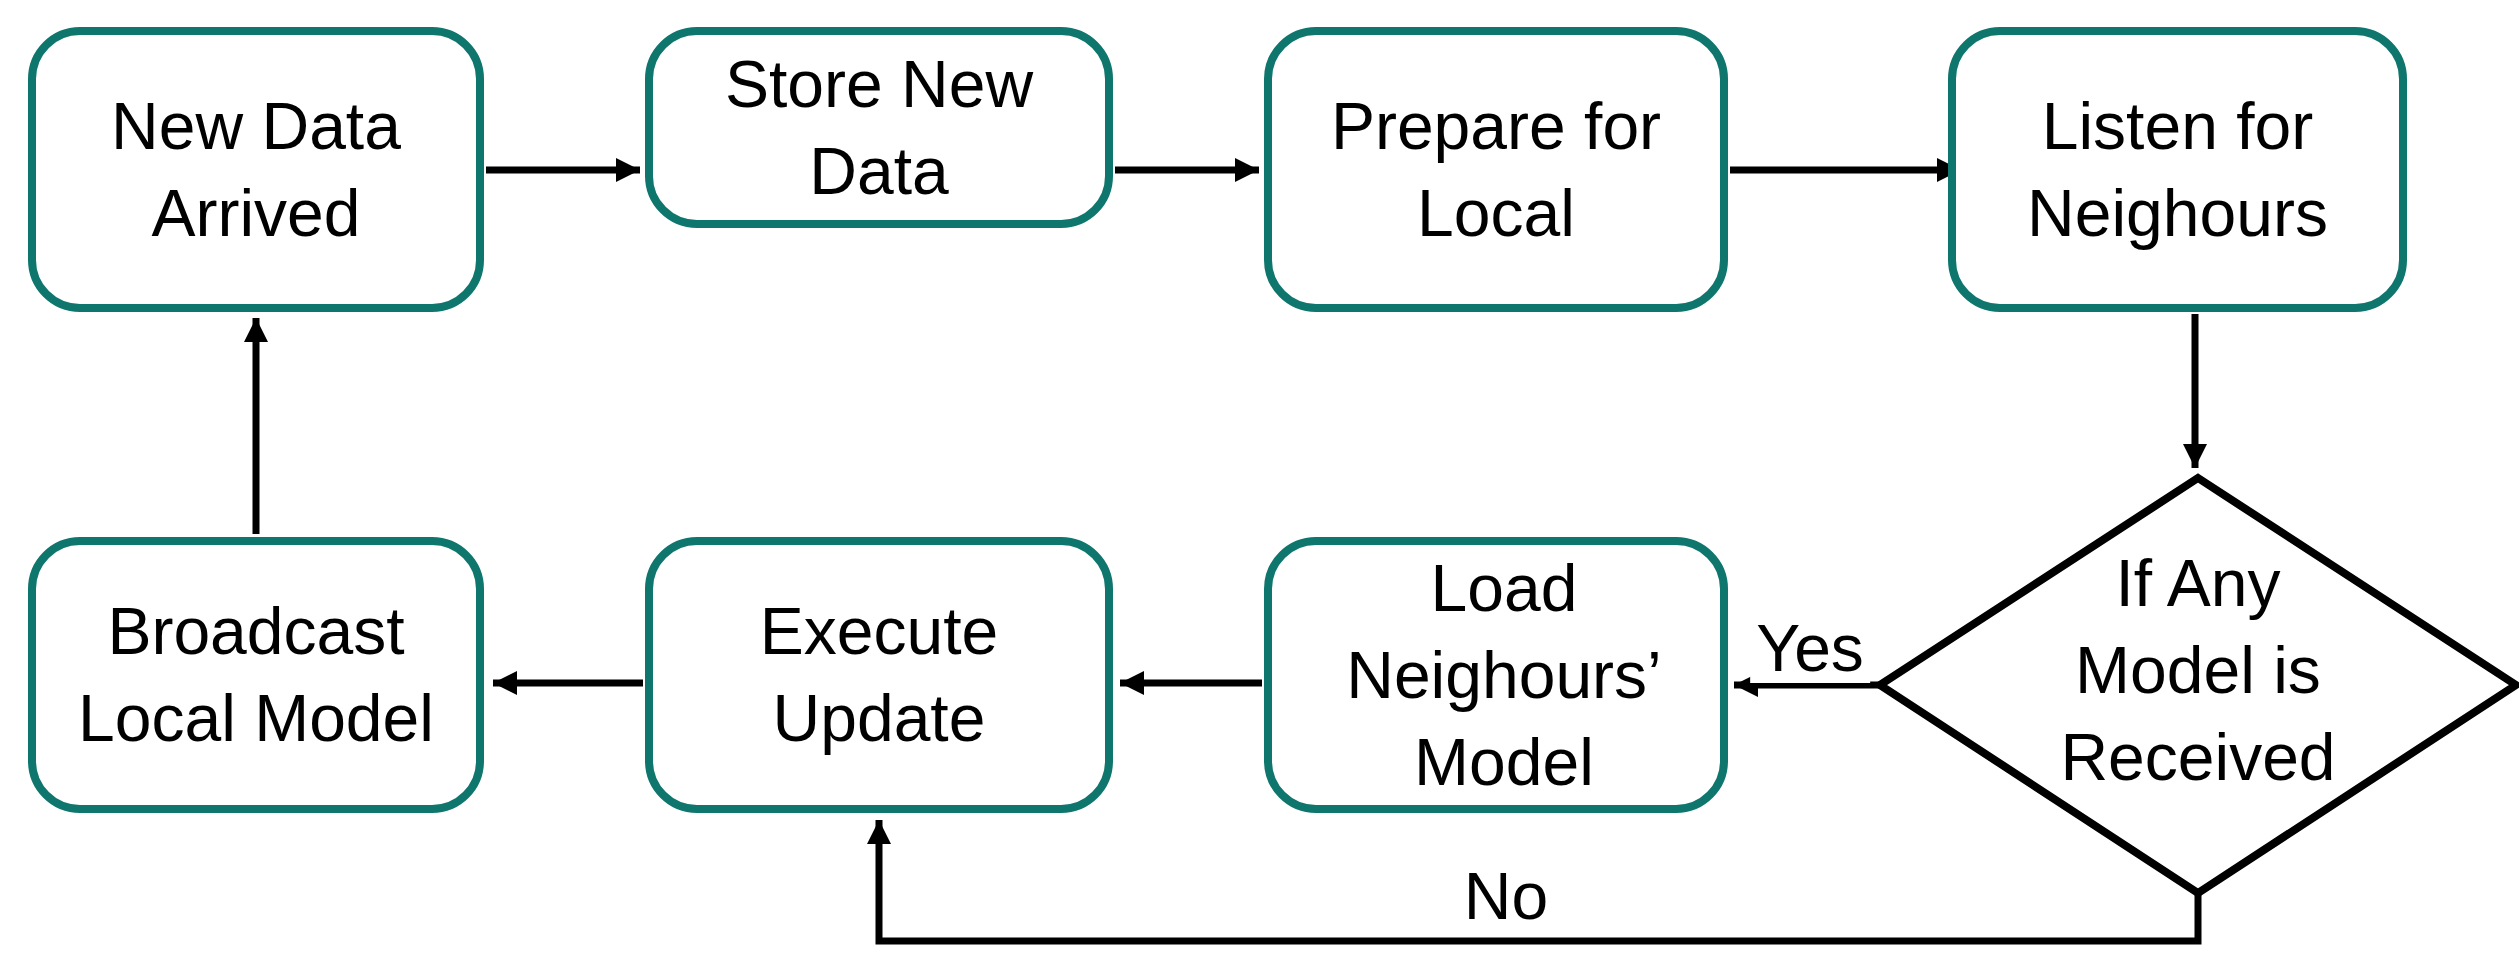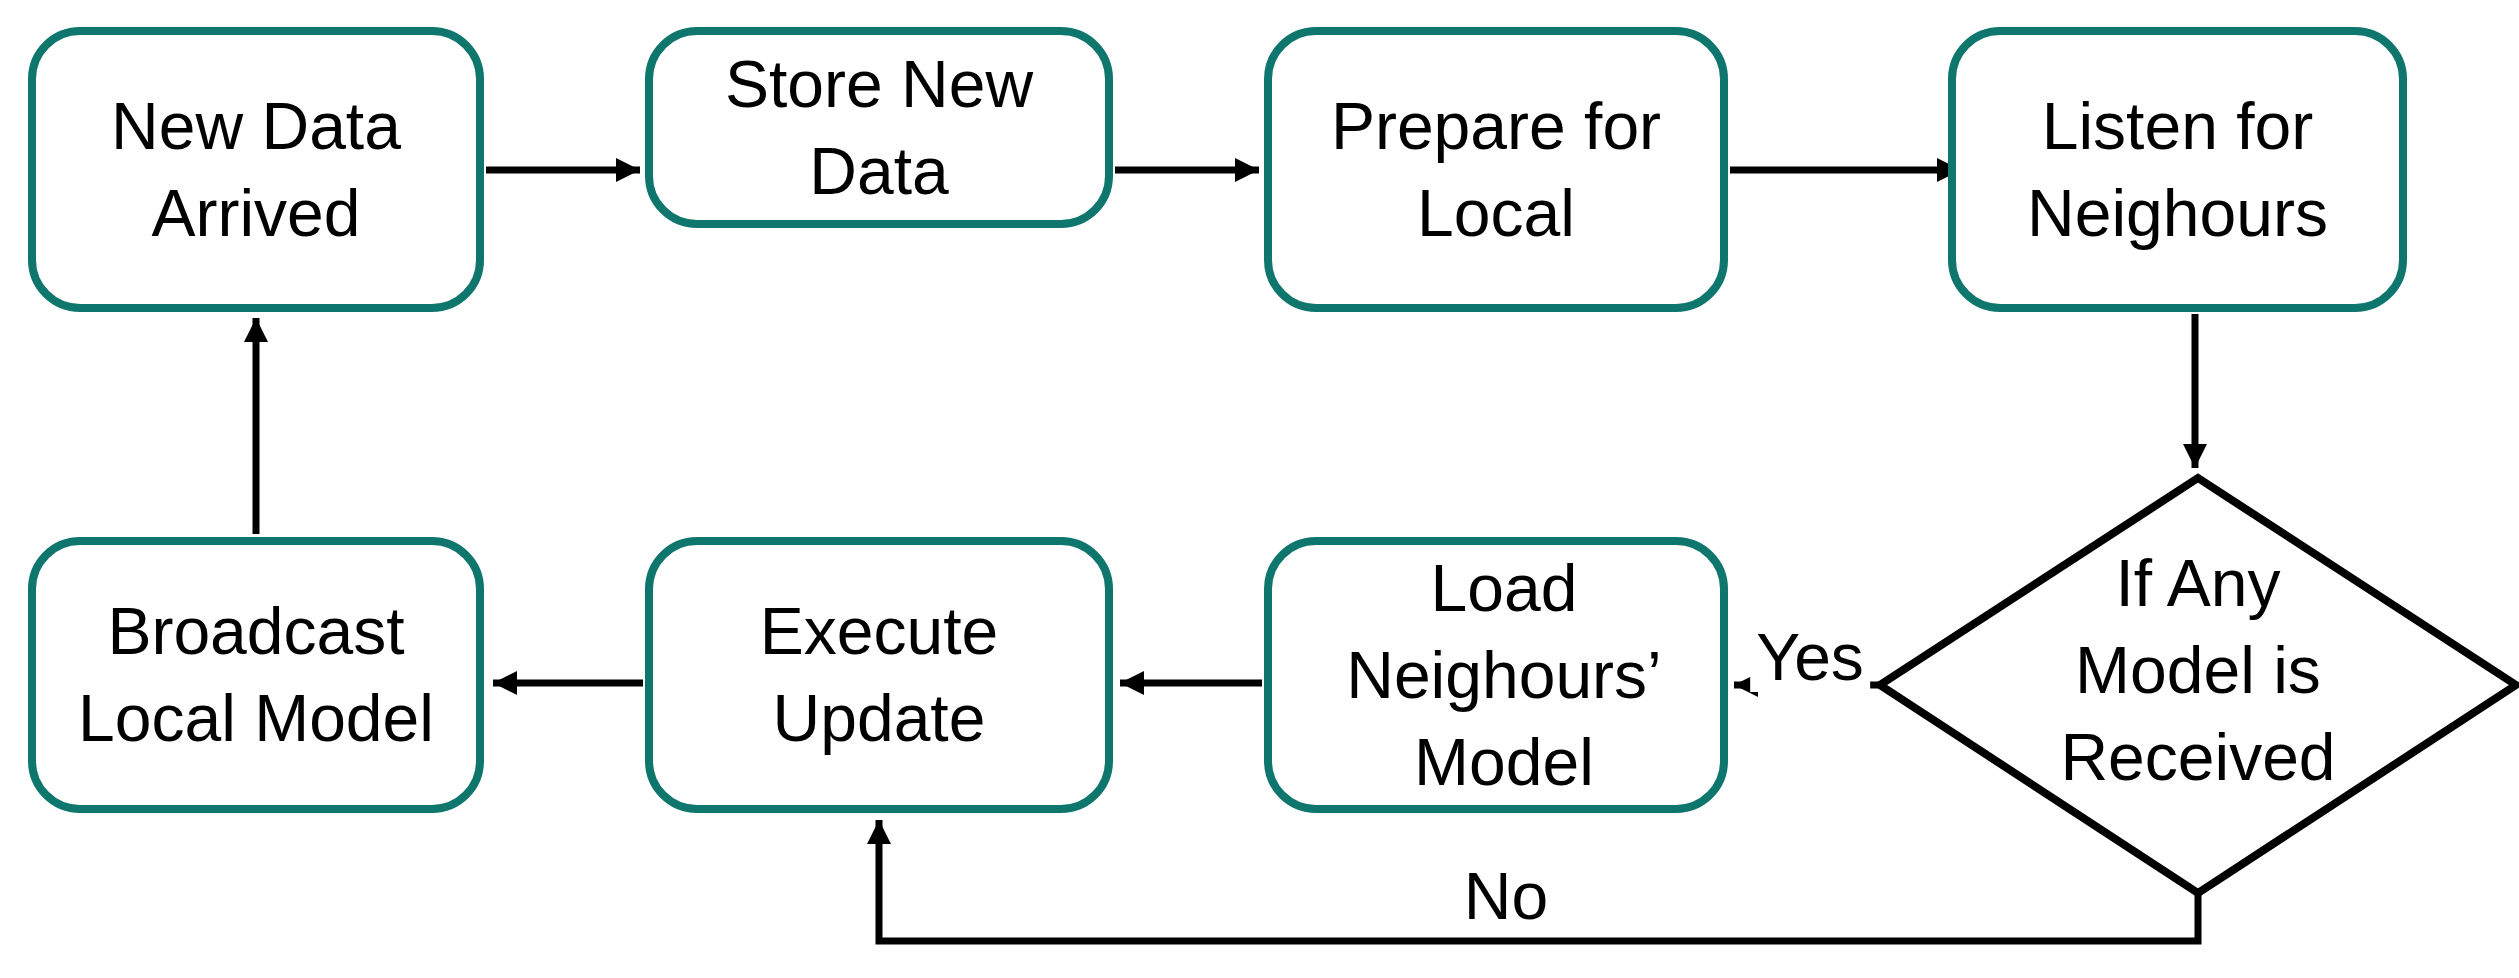--- a/index.html
+++ b/index.html
@@ -120,16 +120,16 @@
   </div>
 
   <div class="node n6" style="left:1264px; top:537px; width:464px; height:276px;padding-left:16px;">
     <span class="label">Load Neighours’ Model</span>
   </div>
 
   <div class="diamond-label-box">
     <span class="label">If Any Model is Received</span>
   </div>
 
-  <span class="edge-label" style="left:1810px; top:648px;margin-top:9px;">Yes</span>
+  <span class="edge-label" style="left:1810px; top:648px;">Yes</span>
   <span class="edge-label" style="left:1506px; top:896px;">No</span>
 
 </div>
 
 </body></html>

